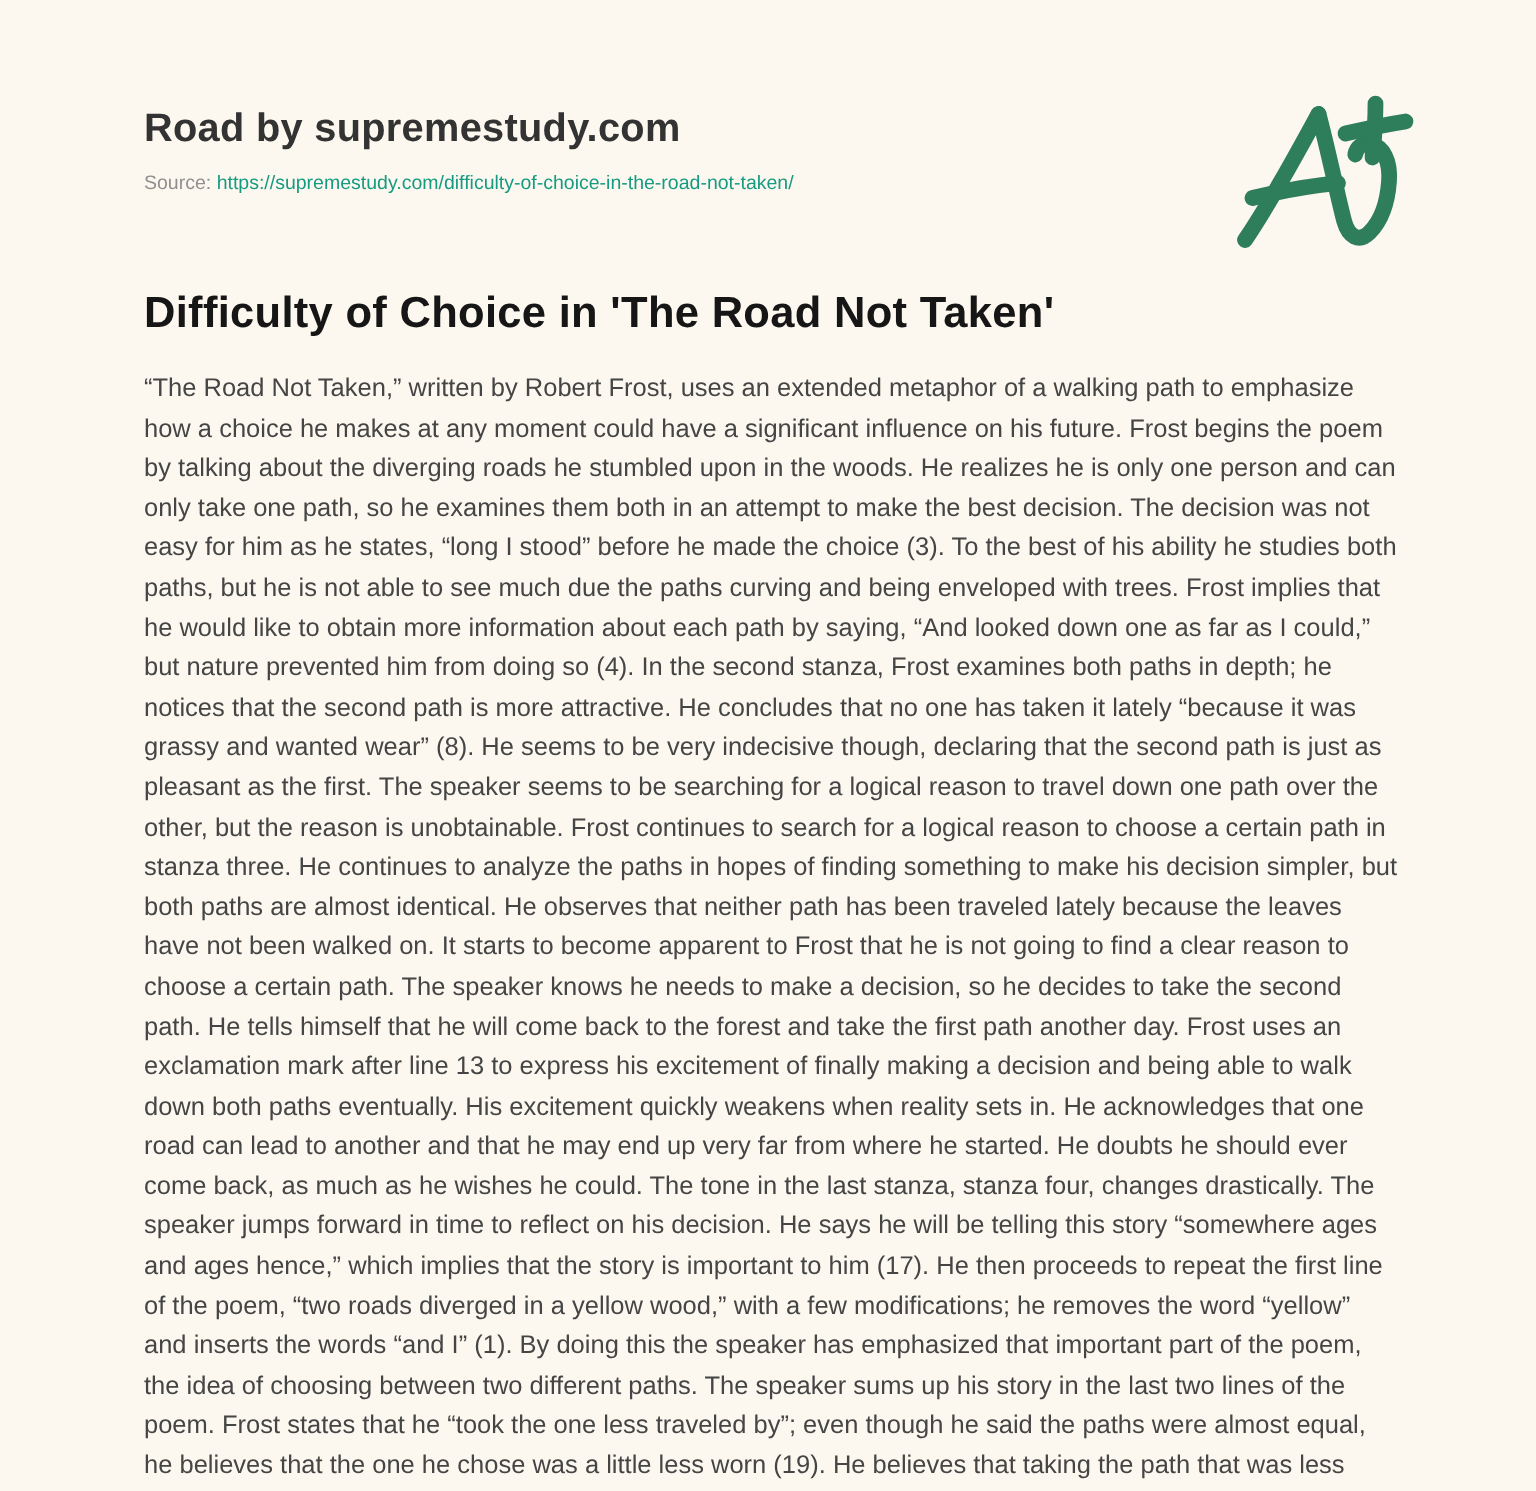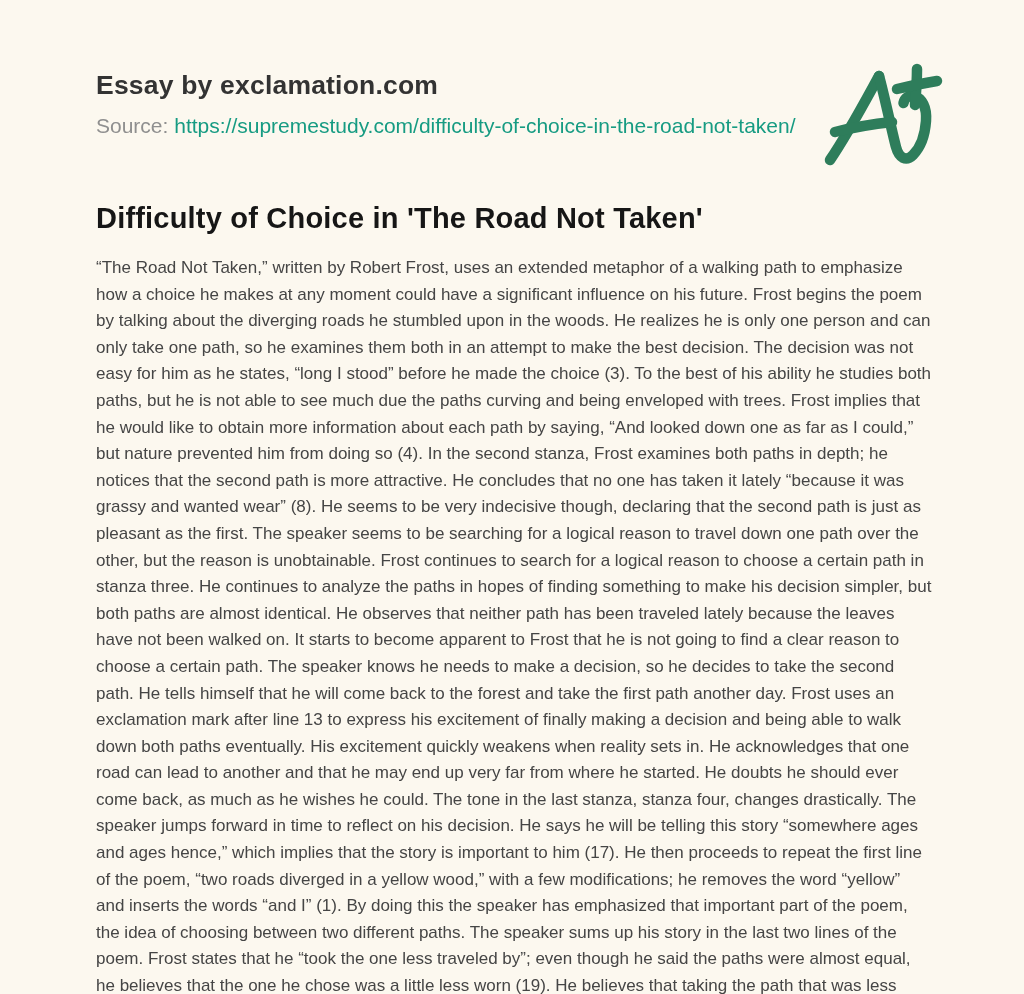--- a/index.html
+++ b/index.html
@@ -22,21 +22,21 @@
   }
   .site-title {
     margin-top: 70px;
     font-size: 26.5px;
     font-weight: bold;
     letter-spacing: 0.2px;
     color: #333333;
   }
   .source-line {
     margin-top: 13px;
-    font-size: 21px;
+    font-size: 13px;
     color: #8f8f8f;
   }
   .source-line a {
     color: #169b82;
     text-decoration: none;
   }
   .logo {
     position: absolute;
     left: 813px;
     top: 60px;
@@ -77,21 +77,21 @@
         <path d="M 104 9 C 104 20 103 34 102 45"></path>
 
         <path d="M 84 29 C 97 26 111 23 124 21"></path>
       </g>
     </svg>
   </div>
 
   <div class="content">
 
     <header>
-      <h1 class="site-title">Essay by exclamation.com</h1>
+      <h1 class="site-title">Road by supremestudy.com</h1>
       <p class="source-line">
         <span>Source:</span>
         <a href="#">https://supremestudy.com/difficulty-of-choice-in-the-road-not-taken/</a>
       </p>
     </header>
 
     <main>
       <h2 class="essay-title">Difficulty of Choice in 'The Road Not Taken'</h2>
       <p class="essay-body">“The Road Not Taken,” written by Robert Frost, uses an extended metaphor of a walking path to emphasize how a choice he makes at any moment could have a significant influence on his future. Frost begins the poem by talking about the diverging roads he stumbled upon in the woods. He realizes he is only one person and can only take one path, so he examines them both in an attempt to make the best decision. The decision was not easy for him as he states, “long I stood” before he made the choice (3). To the best of his ability he studies both paths, but he is not able to see much due the paths curving and being enveloped with trees. Frost implies that he would like to obtain more information about each path by saying, “And looked down one as far as I could,” but nature prevented him from doing so (4). In the second stanza, Frost examines both paths in depth; he notices that the second path is more attractive. He concludes that no one has taken it lately “because it was grassy and wanted wear” (8). He seems to be very indecisive though, declaring that the second path is just as pleasant as the first. The speaker seems to be searching for a logical reason to travel down one path over the other, but the reason is unobtainable. Frost continues to search for a logical reason to choose a certain path in stanza three. He continues to analyze the paths in hopes of finding something to make his decision simpler, but both paths are almost identical. He observes that neither path has been traveled lately because the leaves have not been walked on. It starts to become apparent to Frost that he is not going to find a clear reason to choose a certain path. The speaker knows he needs to make a decision, so he decides to take the second path. He tells himself that he will come back to the forest and take the first path another day. Frost uses an exclamation mark after line 13 to express his excitement of finally making a decision and being able to walk down both paths eventually. His excitement quickly weakens when reality sets in. He acknowledges that one road can lead to another and that he may end up very far from where he started. He doubts he should ever come back, as much as he wishes he could. The tone in the last stanza, stanza four, changes drastically. The speaker jumps forward in time to reflect on his decision. He says he will be telling this story “somewhere ages and ages hence,” which implies that the story is important to him (17). He then proceeds to repeat the first line of the poem, “two roads diverged in a yellow wood,” with a few modifications; he removes the word “yellow” and inserts the words “and I” (1). By doing this the speaker has emphasized that important part of the poem, the idea of choosing between two different paths. The speaker sums up his story in the last two lines of the poem. Frost states that he “took the one less traveled by”; even though he said the paths were almost equal, he believes that the one he chose was a little less worn (19). He believes that taking the path that was less worn than the other “made all the difference” in his life (20).</p>
     </main>

